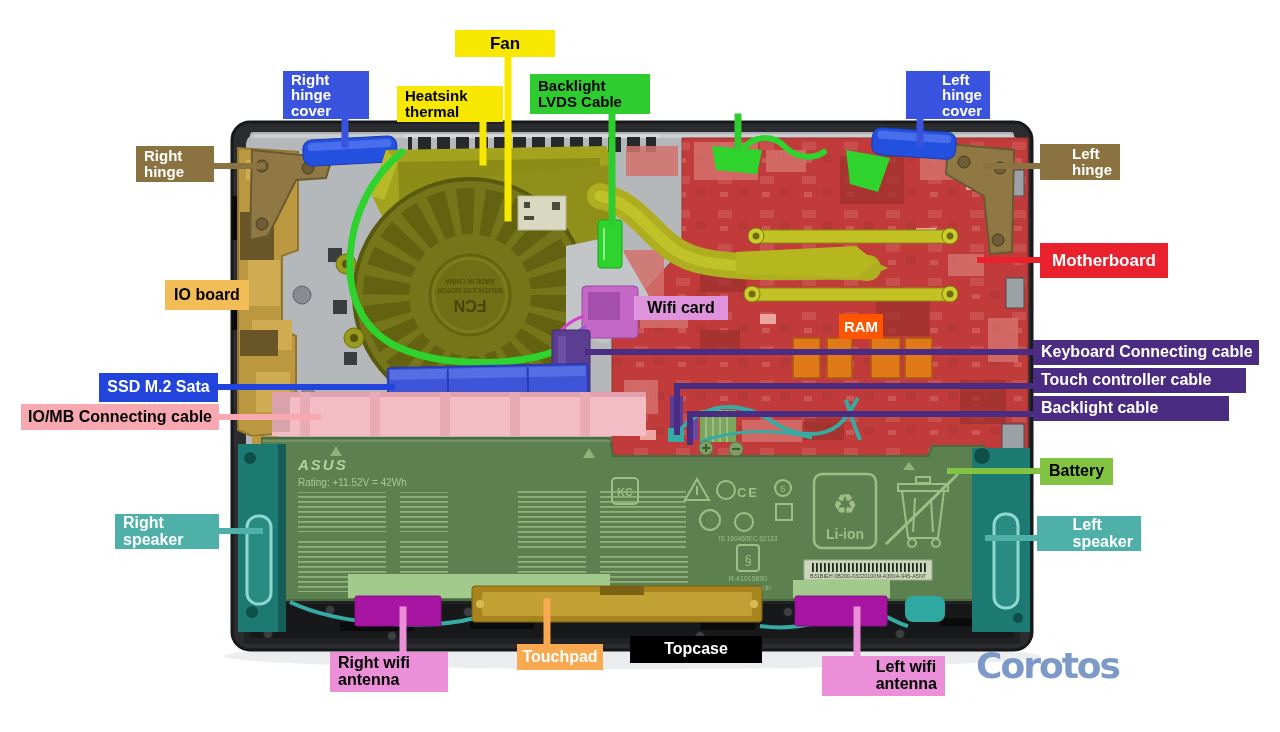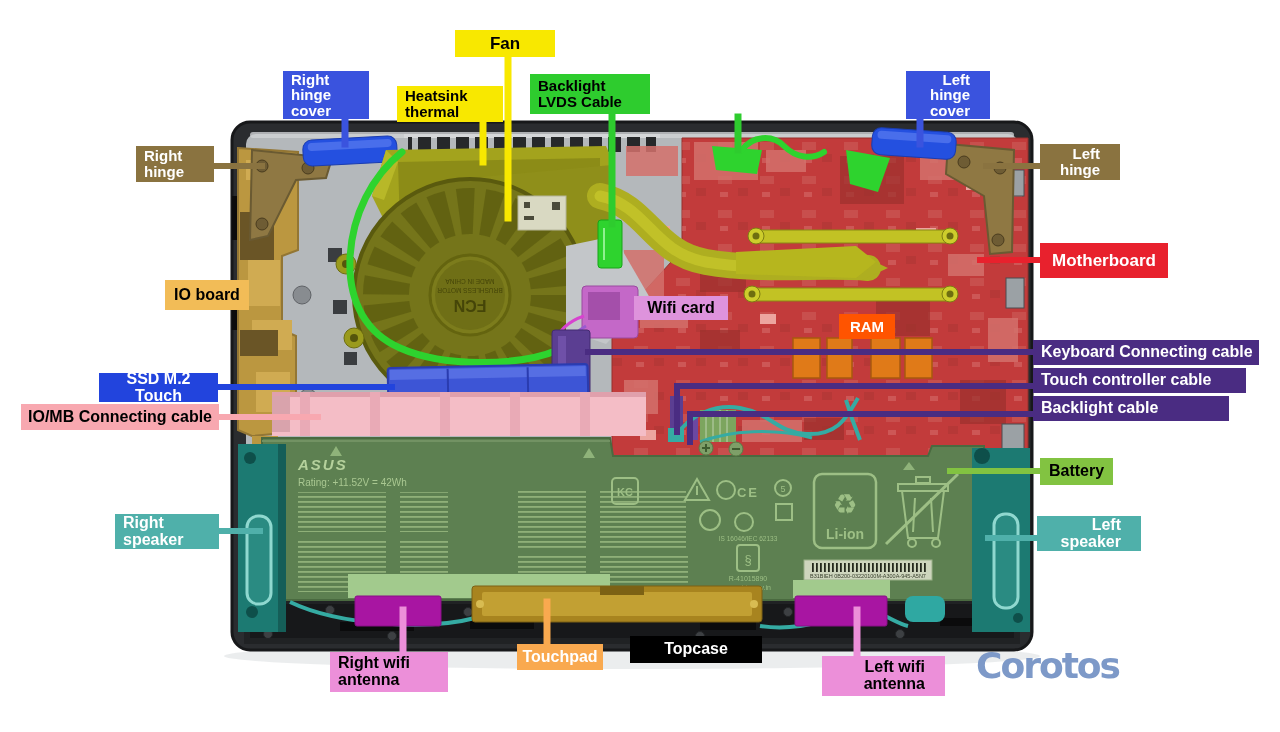--- a/index.html
+++ b/index.html
@@ -4,21 +4,21 @@
 <style>
   html,body{margin:0;padding:0;background:#ffffff;}
   body{width:1280px;height:732px;overflow:hidden;font-family:"Liberation Sans",sans-serif;}
   .stage{position:relative;width:1280px;height:732px;background:#ffffff;}
   svg.art{position:absolute;left:0;top:0;}
   .label{
     position:absolute;font-weight:bold;line-height:1.04;white-space:pre-line;
     display:flex;align-items:center;box-sizing:border-box;z-index:5;
   }
   .al{justify-content:flex-start;text-align:left;padding-left:8px;padding-right:4px;}
-  .ar{justify-content:flex-end;text-align:right;padding-right:20px;padding-left:4px;}
+  .ar{justify-content:flex-end;text-align:left;padding-right:8px;padding-left:4px;}
   .ac{justify-content:center;text-align:center;padding:0 4px;}
   .watermark{
     position:absolute;z-index:4;font-family:"DejaVu Sans",sans-serif;
     font-weight:bold;letter-spacing:-2px;
   }
 </style>
 </head>
 <body>
 
 <div class="stage">
@@ -383,25 +383,25 @@
 <div class="label ar" style="left: 906px; top: 71px; width: 84px; height: 48px; font-size: 15px; background: rgb(58, 83, 222); color: rgb(255, 255, 255);">Left
 hinge
 cover</div>
 <div class="label al" style="left: 136px; top: 146px; width: 78px; height: 36px; font-size: 15px; background: rgb(138, 115, 64); color: rgb(255, 255, 255);">Right
 hinge</div>
 <div class="label ar" style="left: 1040px; top: 144px; width: 80px; height: 36px; font-size: 15px; background: rgb(138, 115, 64); color: rgb(255, 255, 255);">Left
 hinge</div>
 <div class="label ac" style="left: 1040px; top: 243px; width: 128px; height: 35px; font-size: 17px; background: rgb(232, 33, 45); color: rgb(255, 255, 255);">Motherboard</div>
 <div class="label ac" style="left: 165px; top: 280px; width: 84px; height: 30px; font-size: 16px; background: rgb(242, 188, 87); color: rgb(0, 0, 0);">IO board</div>
 <div class="label ac" style="left: 634px; top: 296px; width: 94px; height: 24px; font-size: 16px; background: rgb(222, 147, 220); color: rgb(0, 0, 0);">Wifi card</div>
-<div class="label ac" style="left: 839px; top: 314px; width: 56px; height: 25px; font-size: 15px; background: rgb(255, 84, 0); color: rgb(255, 255, 255);">RAM</div>
+<div class="label ac" style="left: 839px; top: 314px; width: 44px; height: 25px; font-size: 15px; background: rgb(255, 84, 0); color: rgb(255, 255, 255);">RAM</div>
 <div class="label al" style="left: 1033px; top: 340px; width: 226px; height: 25px; font-size: 16px; background: rgb(74, 44, 130); color: rgb(255, 255, 255);">Keyboard Connecting cable</div>
 <div class="label al" style="left: 1033px; top: 368px; width: 213px; height: 25px; font-size: 16px; background: rgb(74, 44, 130); color: rgb(255, 255, 255);">Touch controller cable</div>
 <div class="label al" style="left: 1033px; top: 396px; width: 196px; height: 25px; font-size: 16px; background: rgb(74, 44, 130); color: rgb(255, 255, 255);">Backlight cable</div>
-<div class="label ac" style="left: 99px; top: 373px; width: 119px; height: 29px; font-size: 16px; background: rgb(34, 68, 221); color: rgb(255, 255, 255);">SSD M.2 Touch</div>
+<div class="label ac" style="left: 99px; top: 373px; width: 119px; height: 29px; font-size: 16px; background: rgb(34, 68, 221); color: rgb(255, 255, 255);">SSD M.2 Sata</div>
 <div class="label ac" style="left: 21px; top: 404px; width: 198px; height: 26px; font-size: 16px; background: rgb(248, 168, 176); color: rgb(0, 0, 0);">IO/MB Connecting cable</div>
 <div class="label ac" style="left: 1040px; top: 458px; width: 73px; height: 27px; font-size: 16px; background: rgb(130, 195, 65); color: rgb(0, 0, 0);">Battery</div>
 <div class="label al" style="left: 115px; top: 514px; width: 104px; height: 35px; font-size: 16px; background: rgb(79, 176, 170); color: rgb(255, 255, 255);">Right
 speaker</div>
 <div class="label ar" style="left: 1037px; top: 516px; width: 104px; height: 35px; font-size: 16px; background: rgb(79, 176, 170); color: rgb(255, 255, 255);">Left
 speaker</div>
 <div class="label al" style="left: 330px; top: 652px; width: 118px; height: 40px; font-size: 16px; background: rgb(236, 143, 217); color: rgb(0, 0, 0);">Right wifi
 antenna</div>
 <div class="label ac" style="left: 517px; top: 644px; width: 86px; height: 26px; font-size: 16px; background: rgb(249, 169, 79); color: rgb(255, 255, 255);">Touchpad</div>
 <div class="label ac" style="left: 630px; top: 636px; width: 132px; height: 27px; font-size: 16px; background: rgb(0, 0, 0); color: rgb(255, 255, 255);">Topcase</div>

